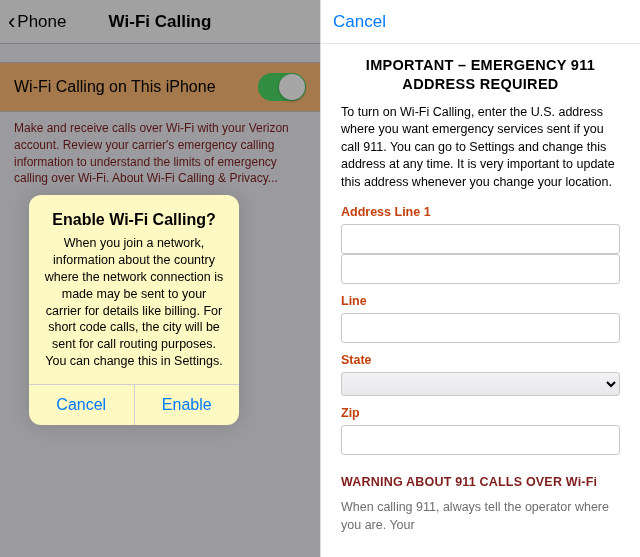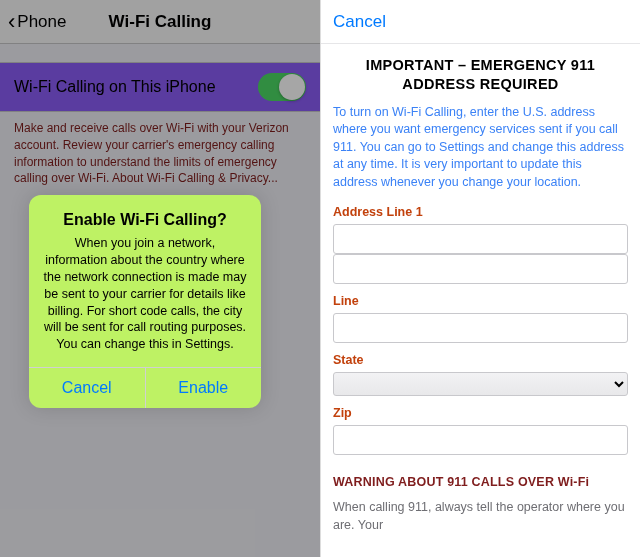--- a/index.html
+++ b/index.html
@@ -5,42 +5,42 @@
     * { margin: 0; padding: 0; box-sizing: border-box; font-family: -apple-system, BlinkMacSystemFont, "Helvetica Neue", sans-serif; }
     body { display: flex; width: 640px; height: 557px; background: #fff; overflow: hidden; }
     .left-pane { width: 320px; height: 557px; position: relative; background: #efeff4; }
     .right-pane { width: 320px; height: 557px; background: #fff; position: relative; border-left: 1px solid #ddd; }
     
     .left-header { height: 44px; background: #f7f7f8; border-bottom: 1px solid #c6c6c8; display: flex; align-items: center; justify-content: center; position: relative; }
     .back-btn { position: absolute; left: 8px; color: #000; font-size: 17px; display: flex; align-items: center; }
     .back-chevron { font-size: 22px; margin-right: 2px; font-weight: 300; }
     .left-title { font-size: 17px; font-weight: 600; }
     
-    .toggle-section { margin-top: 18px; background: #8b5cf6; border-top: 1px solid #c6c6c8; border-bottom: 1px solid #c6c6c8; }
+    .toggle-section { margin-top: 18px; background: #fdba74; border-top: 1px solid #c6c6c8; border-bottom: 1px solid #c6c6c8; }
     .toggle-row { display: flex; align-items: center; justify-content: space-between; padding: 10px 14px; }
     .toggle-label { font-size: 16px; color: #000; }
     .switch { width: 48px; height: 28px; background: #4cd964; border-radius: 14px; position: relative; }
     .switch-knob { width: 26px; height: 26px; background: #fff; border-radius: 50%; position: absolute; right: 1px; top: 1px; box-shadow: 0 1px 3px rgba(0,0,0,.3); }
     .desc-text { font-size: 12px; color: #7f1d1d; padding: 8px 14px 0 14px; line-height: 1.4; }
     
     .dim-overlay { position: absolute; inset: 0; background: rgba(0,0,0,0.35); }
     
-    .alert { position: absolute; width: 232px; left: 29px; top: 195px; background: #bef264; border-radius: 12px; overflow: hidden; box-shadow: 0 0 20px rgba(0,0,0,.15); }
+    .alert { position: absolute; width: 210px; left: 29px; top: 195px; background: #fef9c3; border-radius: 12px; overflow: hidden; box-shadow: 0 0 20px rgba(0,0,0,.15); }
     .alert-content { padding: 16px 14px 14px; text-align: center; }
     .alert-title { font-size: 16px; font-weight: 600; margin-bottom: 6px; }
     .alert-body { font-size: 12.5px; line-height: 1.35; color: #000; }
     .alert-buttons { display: flex; border-top: 1px solid #d0d0d2; }
     .alert-btn { flex: 1; text-align: center; padding: 11px 0; color: #007aff; font-size: 16px; }
     .alert-btn:first-child { border-right: 1px solid #d0d0d2; }
     
     .right-header { height: 44px; border-bottom: 1px solid #e6e6e8; display: flex; align-items: center; padding: 0 12px; }
     .cancel-link { color: #007aff; font-size: 17px; }
-    .right-scroll { padding: 12px 12px 0; height: calc(557px - 44px); overflow: hidden; }
+    .right-scroll { padding: 12px 20px 0; height: calc(557px - 44px); overflow: hidden; }
     .important-title { font-size: 14.5px; font-weight: 700; text-align: center; letter-spacing: .3px; margin-bottom: 10px; line-height: 1.3; padding: 0 6px; }
-    .info-text { font-size: 12.5px; color: #3b82f6; line-height: 1.4; margin-bottom: 14px; }
+    .info-text { font-size: 12.5px; color: #000000; line-height: 1.4; margin-bottom: 14px; }
     .field-label { font-size: 12.5px; font-weight: 700; color: #c2410c; margin-bottom: 5px; margin-top: 10px; }
     .text-input { width: 100%; height: 30px; border: 1px solid #c8c8cc; border-radius: 3px; background: #fff; padding: 0 6px; font-size: 13px; }
     .select-input { width: 100%; height: 24px; border: 1px solid #c8c8cc; border-radius: 3px; background: linear-gradient(#f2f2f4,#e8e8ea); font-size: 13px; }
     .warn-title { font-size: 12.5px; font-weight: 700; color: #7f1d1d; margin-top: 20px; margin-bottom: 10px; letter-spacing: .2px; }
     .warn-text { font-size: 12.5px; color: #6e6e73; line-height: 1.4; }
   </style>
 </head>
 <body>
 
 <div class="left-pane">

